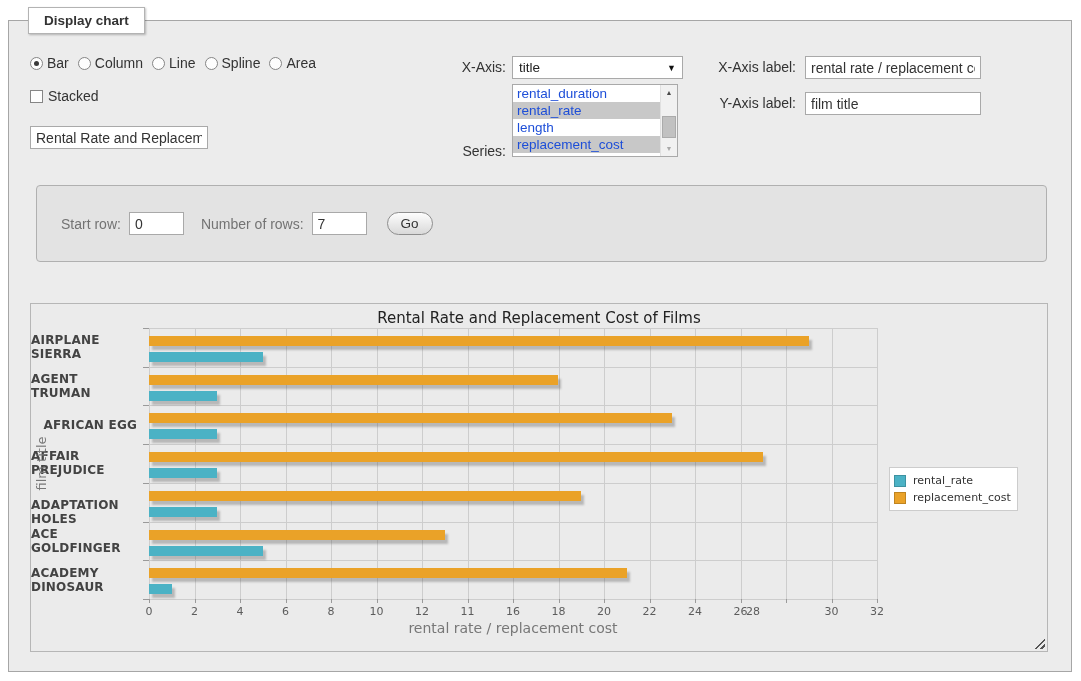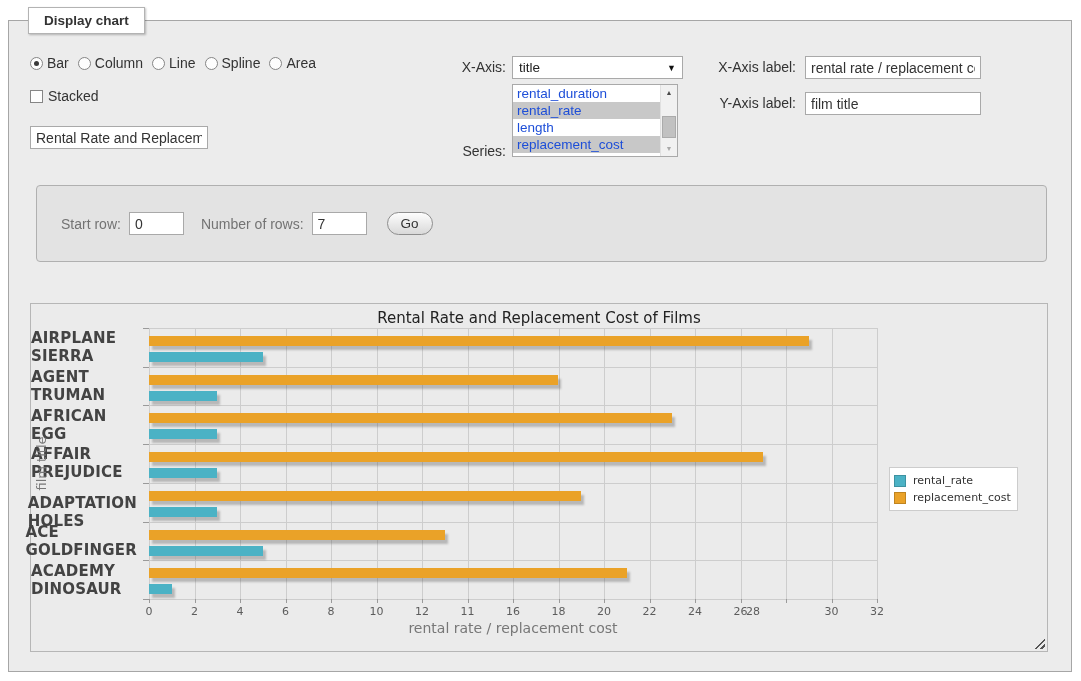--- a/index.html
+++ b/index.html
@@ -66,21 +66,21 @@
   .chart-box { position:absolute; left:30px; top:303px; width:1018px; height:349px;
     background:#ebebeb; border:1px solid #b6b6b6;
     font-family:"DejaVu Sans", sans-serif; }
   .chart-title { position:absolute; top:5px; left:0; width:100%; text-align:center;
     font-size:15px; color:#222; }
   .plot { position:absolute; left:118px; top:24px; width:728px; height:271px; }
   .gl-v { position:absolute; top:0; width:1px; height:100%; background:#cdcdcd; }
   .gl-h { position:absolute; left:0; height:1px; width:100%; background:#cdcdcd; }
   .bar { position:absolute; height:10px; box-shadow:3px 4px 2px rgba(90,90,90,0.35); }
   .cat-label { position:absolute; left:0; width:112px; display:flex; align-items:center;
-    justify-content:flex-end; padding-right:6px; font-size:15px; font-weight:bold;
+    justify-content:flex-end; padding-right:6px; font-size:12px; font-weight:bold;
     color:#434343; letter-spacing:.2px; }
   .ytick { position:absolute; width:6px; height:1px; background:#9a9a9a; left:112px; }
   .xtick { position:absolute; width:1px; height:4px; background:#9a9a9a; top:295px; }
   .xtick-label { position:absolute; top:301px; width:30px; margin-left:-15px;
     text-align:center; font-size:11px; color:#5c5c5c; }
   .x-axis-title { position:absolute; top:316px; left:118px; width:728px; text-align:center;
     font-size:14px; color:#777; }
   .y-axis-title { position:absolute; left:-60px; top:152px; width:140px; text-align:center;
     transform:rotate(-90deg); transform-origin:center; font-size:13px; color:#777; }
   .chart-legend { position:absolute; left:858px; top:163px; background:#ffffff;

